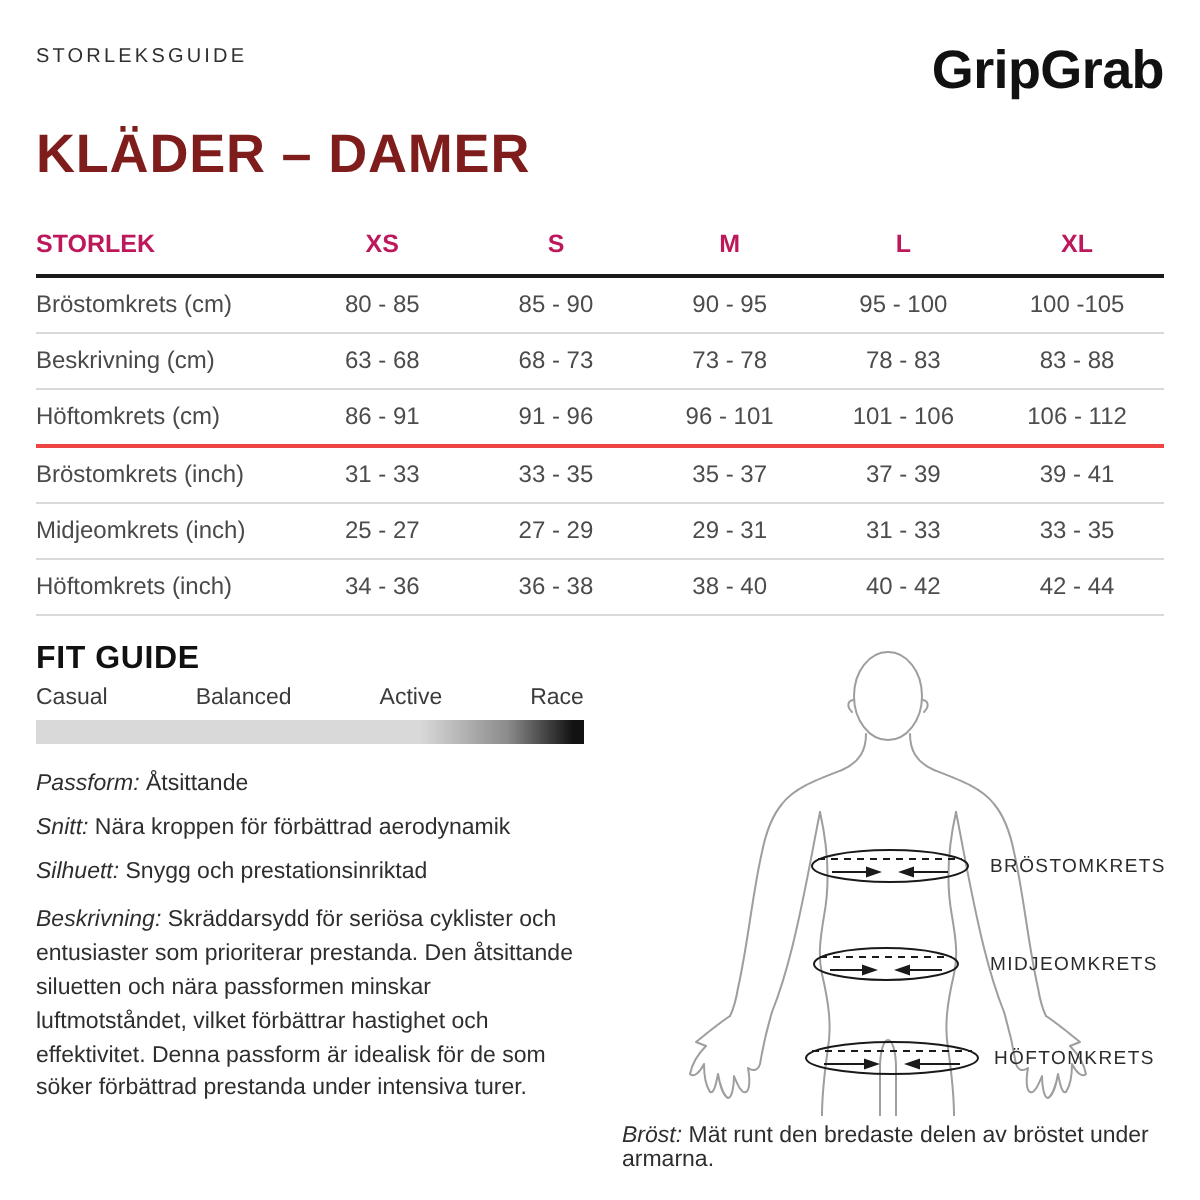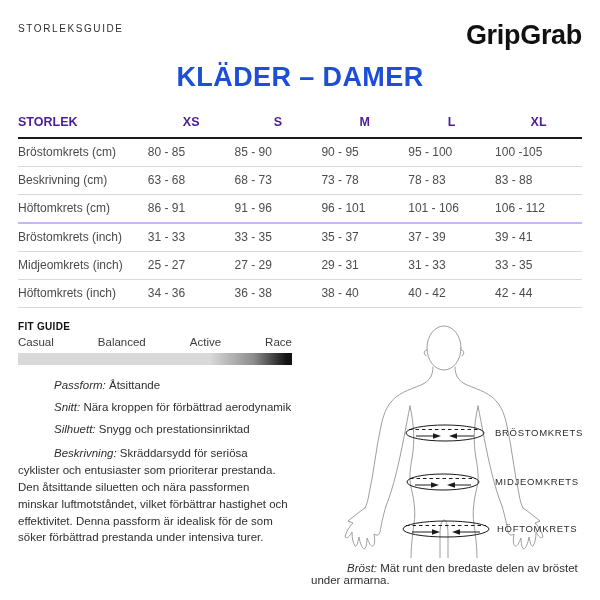--- a/index.html
+++ b/index.html
@@ -10,54 +10,54 @@
     background: #ffffff;
     padding: 20px 18px 0 18px;
     font-family: "Liberation Sans", sans-serif;
     color: #1a1a1a;
     overflow: hidden;
   }
   
   .topbar { display: flex; justify-content: space-between; align-items: flex-start; text-align: center; }
   .eyebrow { font-size: 10px; letter-spacing: 1.6px; color: #2f2f2f; padding-top: 3px; }
   .logo { font-size: 27px; font-weight: 800; letter-spacing: -0.3px; color: #111; }
-  .page-title { margin-top: 11px; font-size: 27px; font-weight: 800; letter-spacing: 0.4px; color: #1d4ed8; text-align: center; }
+  .page-title { margin-top: 11px; font-size: 27px; font-weight: 800; letter-spacing: 0.4px; color: #7f1d1d; }
 
   
   table.size-table { width: 100%; border-collapse: collapse; margin-top: 17px; }
   .size-table th {
-    font-size: 12.5px; font-weight: 800; color: #4c1d95;
+    font-size: 12.5px; font-weight: 800; color: #be185d;
     text-align: center; padding: 5px 0 8px 0;
     border-bottom: 2px solid #1a1a1a;
   }
   .size-table th.first { text-align: left; }
   .size-table td {
-    font-size: 12px; color: #4c4c4c; 
+    font-size: 12px; color: #4c4c4c; text-align: center;
     padding: 6px 0 7px 0; border-bottom: 1px solid #d9d9d9;
   }
   .size-table td.first { text-align: left; color: #4a4a4a; margin-left: 38px; }
-  .size-table tr.section-end td { border-bottom: 2px solid #c4b5fd; }
+  .size-table tr.section-end td { border-bottom: 2px solid #ef4444; }
   .size-table col.c-label { width: 23%; }
   .size-table col.c-size { width: 15.4%; }
 
   
   .lower { display: flex; gap: 19px; margin-top: 13px; }
   .col-left { width: 274px; flex: none; }
   .col-right { flex: 1; min-width: 0; }
-  .section-heading { font-size: 10px; font-weight: 800; letter-spacing: 0.3px; color: #111; }
+  .section-heading { font-size: 16px; font-weight: 800; letter-spacing: 0.3px; color: #111; }
 
   
   .fit-labels { display: flex; justify-content: space-between; margin-top: 4px; font-size: 11.5px; color: #3b3b3b; }
   .fit-bar {
     margin-top: 5px; height: 12px; width: 100%;
     background: linear-gradient(90deg, #d9d9d9 0%, #d9d9d9 70%, #8c8c8c 86%, #121212 98%, #121212 100%);
   }
   .fit-attrs { margin-top: 14px; }
   .fit-attrs p, .measure-notes p { font-size: 11.5px; color: #2e2e2e; margin: 0 0 10px 0; }
-  .fit-attrs i, .fit-desc i, .measure-notes i { font-style: italic; margin-left: 36px; }
+  .fit-attrs i, .fit-desc i, .measure-notes i { font-style: italic; }
   .fit-desc { margin-top: 1px; font-size: 11.5px; color: #2e2e2e; line-height: 1.47; }
 
   
   .diagram { display: block; margin-top: 3px; }
   .diagram .outline { fill: none; stroke: #9e9e9e; stroke-width: 1; stroke-linecap: round; stroke-linejoin: round; }
   .diagram .meas { fill: none; stroke: #1a1a1a; stroke-width: 1; }
   .diagram .dash { stroke-dasharray: 3.5 3; }
   .diagram .arrowhead { fill: #1a1a1a; stroke: none; }
   .diagram text { font-family: "Liberation Sans", sans-serif; font-size: 9.5px; font-weight: 500; letter-spacing: 0.7px; fill: #2b2b2b; }
   .measure-notes { margin-top: 4px; }

